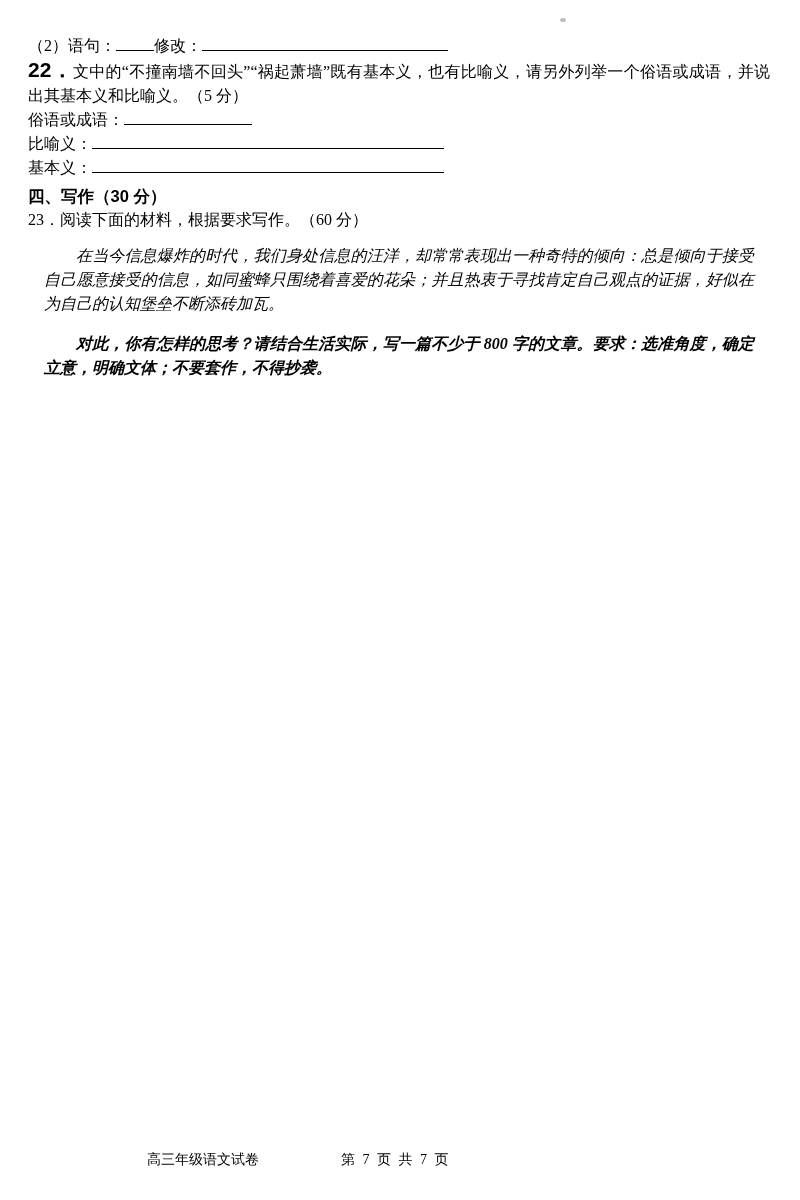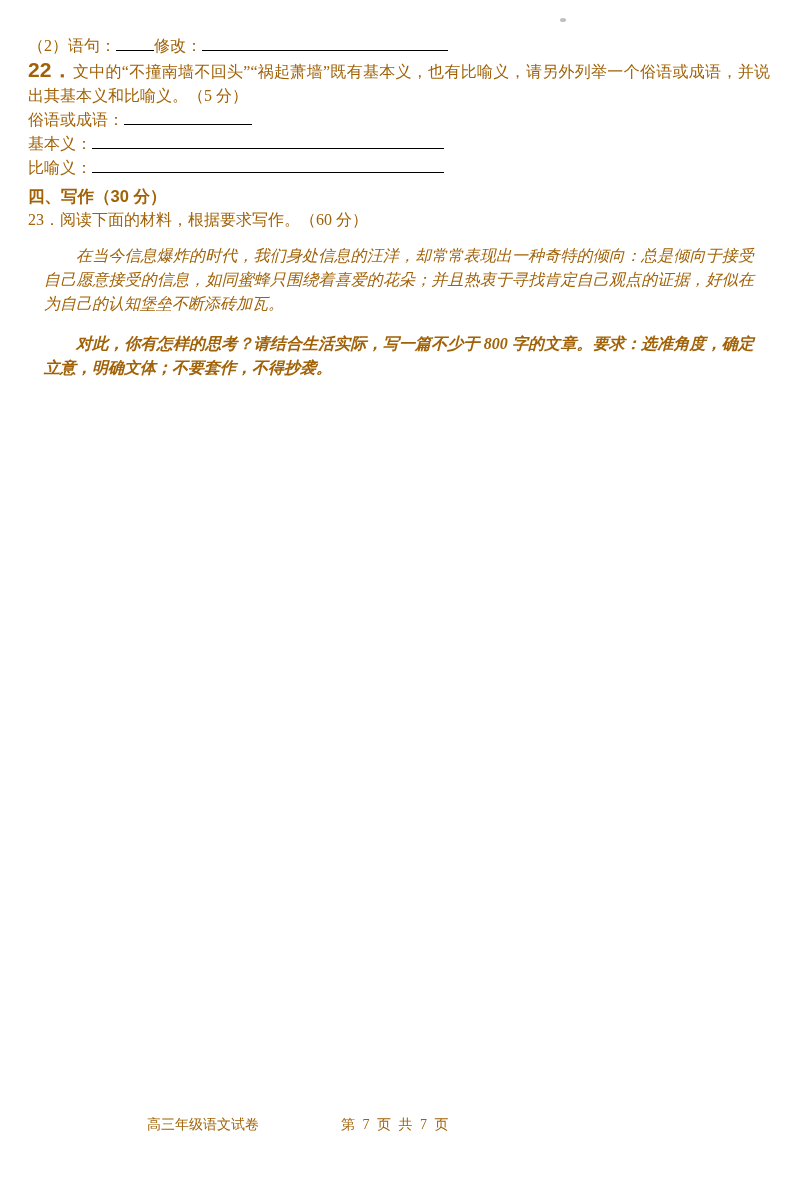--- a/index.html
+++ b/index.html
@@ -1,21 +1,21 @@
 <!DOCTYPE html>
 <html><head>
 <meta charset="utf-8">
 <style>
   html, body { margin: 0; padding: 0; background: #ffffff; }
   .page {
     position: relative;
     width: 800px;
     height: 1200px;
     background: #ffffff;
-    color: #a16207;
+    color: #000000;
     font-family: "Liberation Serif", "DejaVu Serif", serif;
     overflow: hidden;
   }
   .content {
     position: absolute;
     left: 28px;
     top: 34px;
     width: 742px;
     font-size: 16px;
     line-height: 24px;
@@ -49,21 +49,21 @@
   .q23-row { margin-top: 8px; }
   .kai {
     margin: 16px;
     font-style: italic;            
     text-indent: 2em;
   }
   .kai-first { margin-top: 12px; }
   .kai-second { margin-top: 2px; font-weight: bold; }
   .footer {
     position: absolute;
-    top: 1115px;
+    top: 1150px;
     left: 0;
     width: 800px;
     height: 20px;
     font-size: 14px;
     line-height: 20px;
   }
   .footer .doc-title { position: absolute; left: 147px; }
   .footer .page-info { position: absolute; left: 341px; letter-spacing: 2px; text-align: center; }
   .smudge {
     position: absolute;
@@ -88,24 +88,24 @@
     <div class="line">
       <span>（2）语句：</span><span class="blank blank-short"></span><span>修改：</span><span class="blank blank-revise"></span>
     </div>
 
     <p class="stem"><span class="num-sans">22．</span><span>文中的“不撞南墙不回头”“祸起萧墙”既有基本义，也有比喻义，请另外列举一个俗语或成语，并说出其基本义和比喻义。（5 分）</span></p>
 
     <div class="ans-row">
       <span>俗语或成语：</span><span class="blank blank-idiom"></span>
     </div>
     <div class="ans-row">
-      <span>基本义：</span><span class="blank blank-long"></span>
+      <span>比喻义：</span><span class="blank blank-long"></span>
     </div>
     <div class="ans-row">
-      <span>比喻义：</span><span class="blank blank-long"></span>
+      <span>基本义：</span><span class="blank blank-long"></span>
     </div>
 
     <div class="heading">四、写作（30 分）</div>
 
     <p class="stem q23-row"><span>23．</span><span>阅读下面的材料，根据要求写作。（60 分）</span></p>
 
     <p class="kai kai-first">在当今信息爆炸的时代，我们身处信息的汪洋，却常常表现出一种奇特的倾向：总是倾向于接受自己愿意接受的信息，如同蜜蜂只围绕着喜爱的花朵；并且热衷于寻找肯定自己观点的证据，好似在为自己的认知堡垒不断添砖加瓦。</p>
 
     <p class="kai kai-second">对此，你有怎样的思考？请结合生活实际，写一篇不少于 800 字的文章。要求：选准角度，确定立意，明确文体；不要套作，不得抄袭。</p>
 

